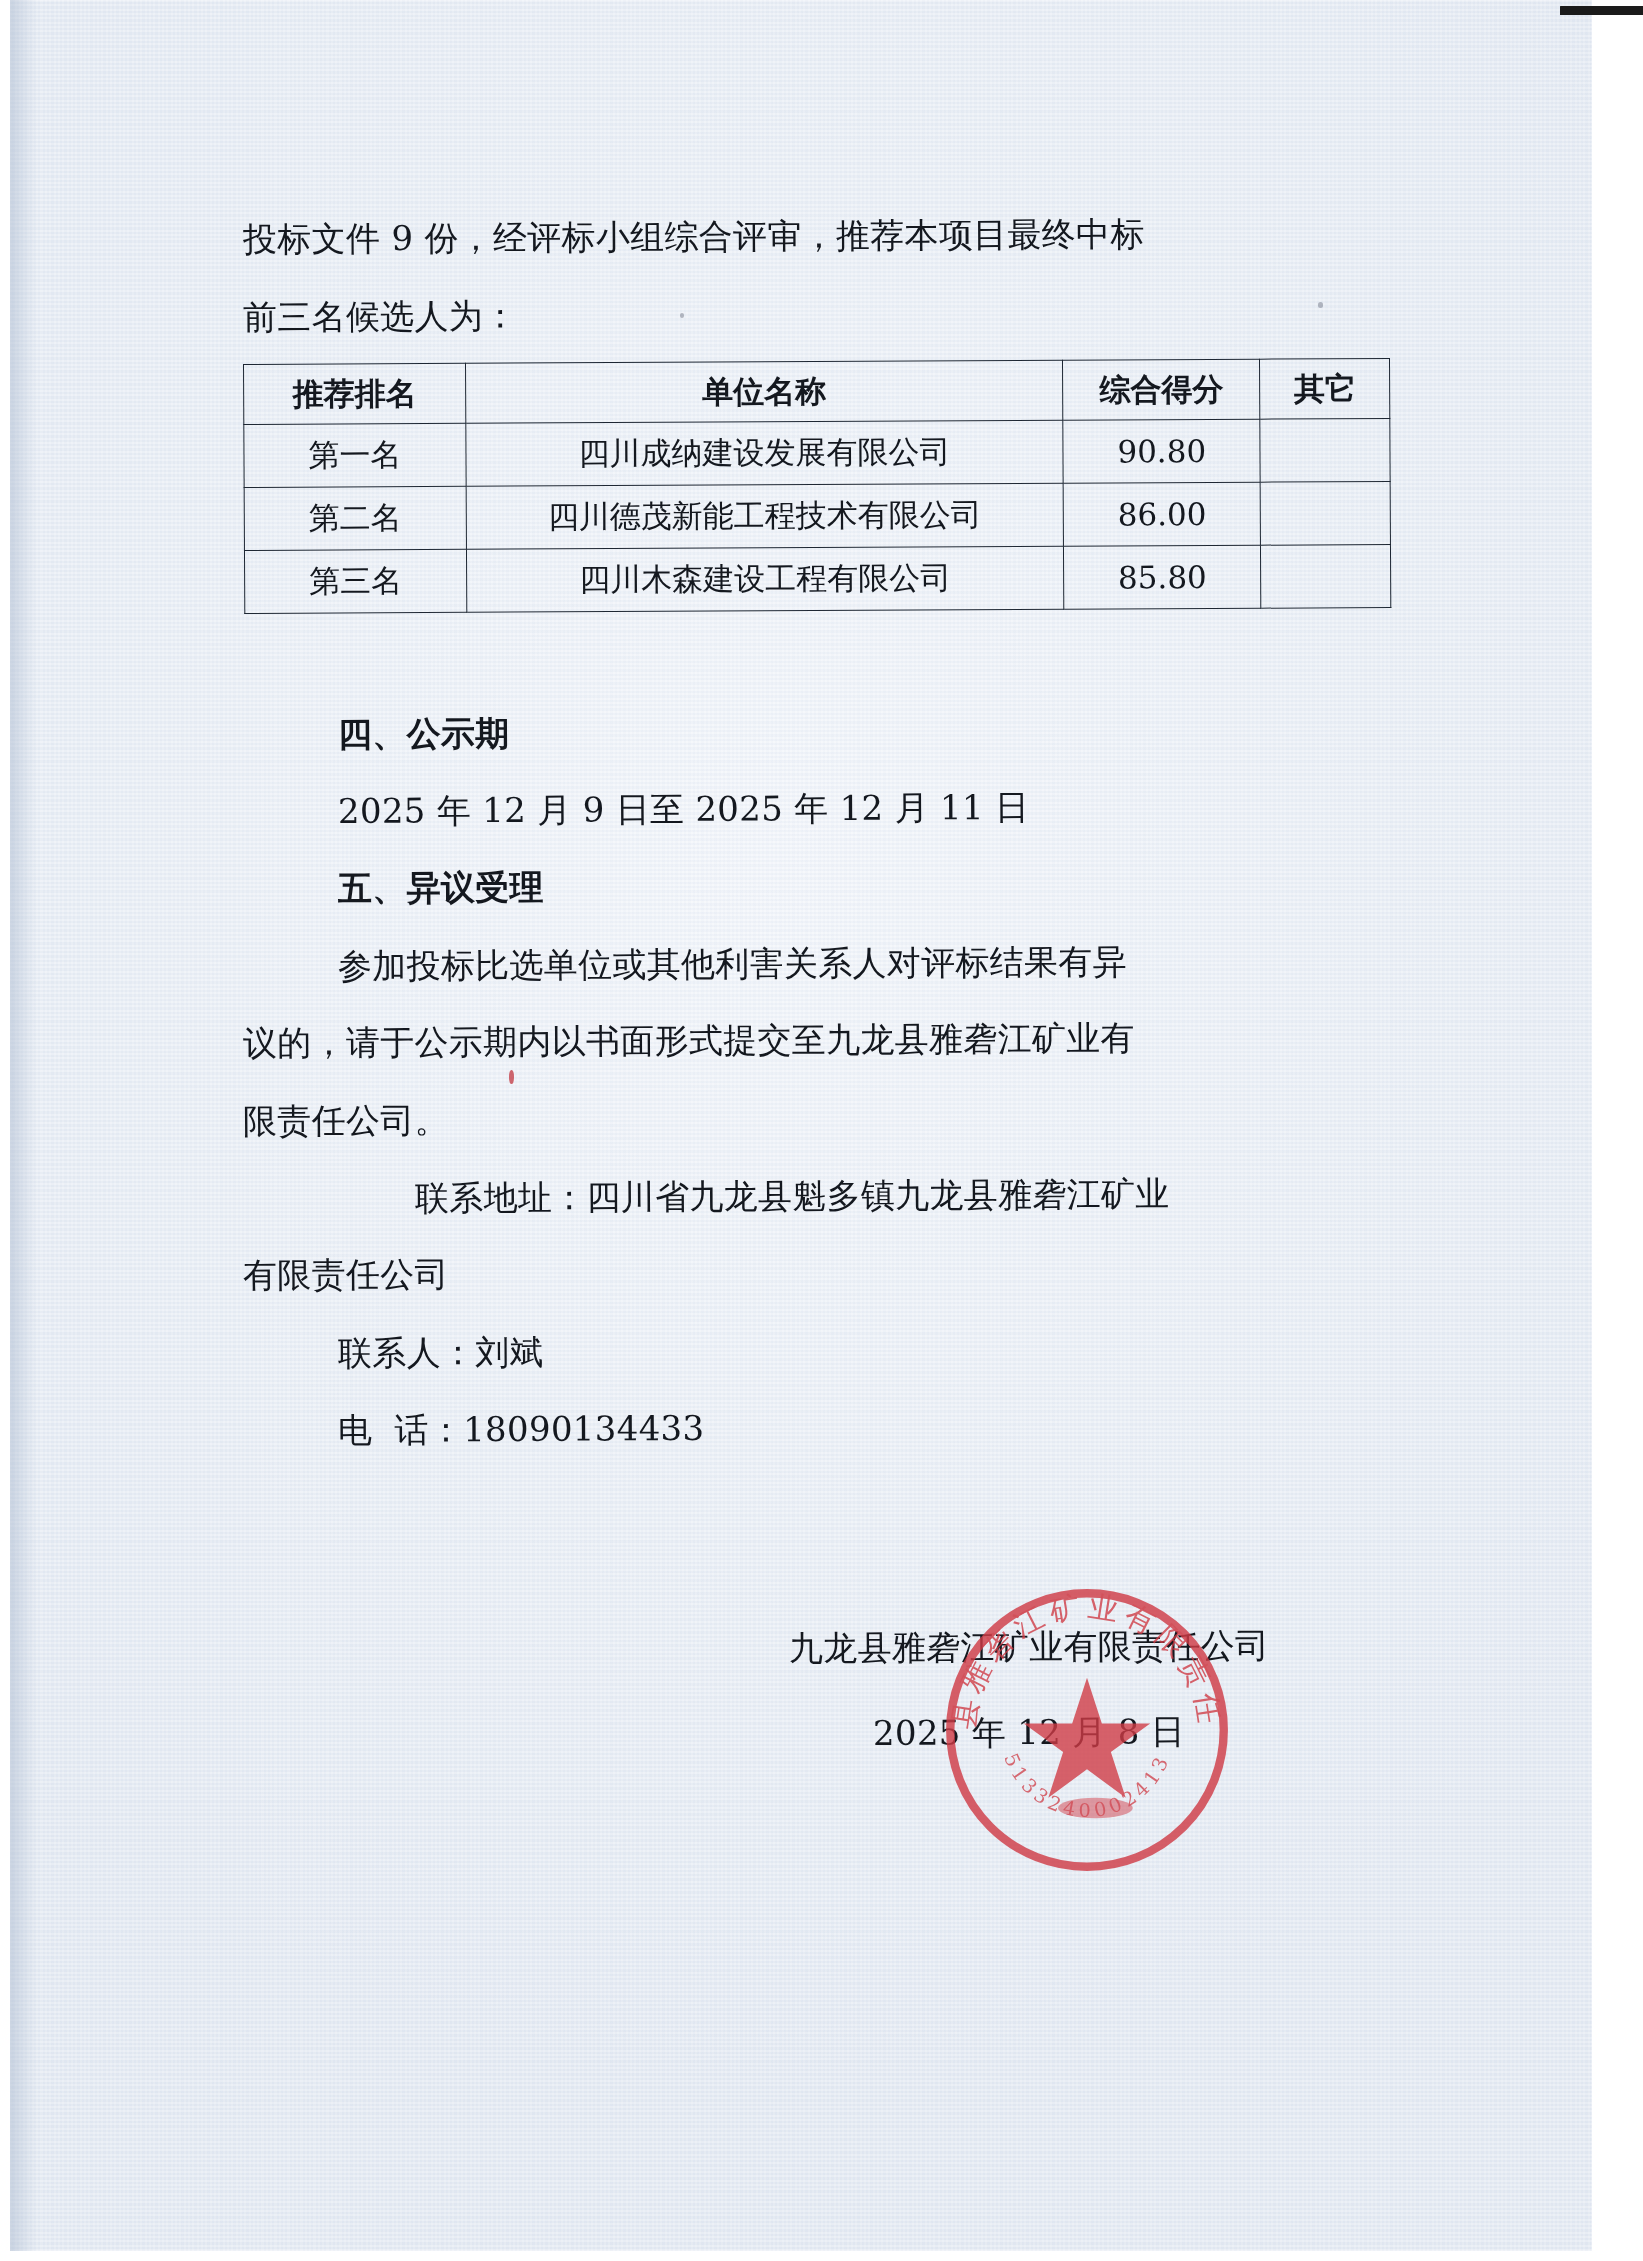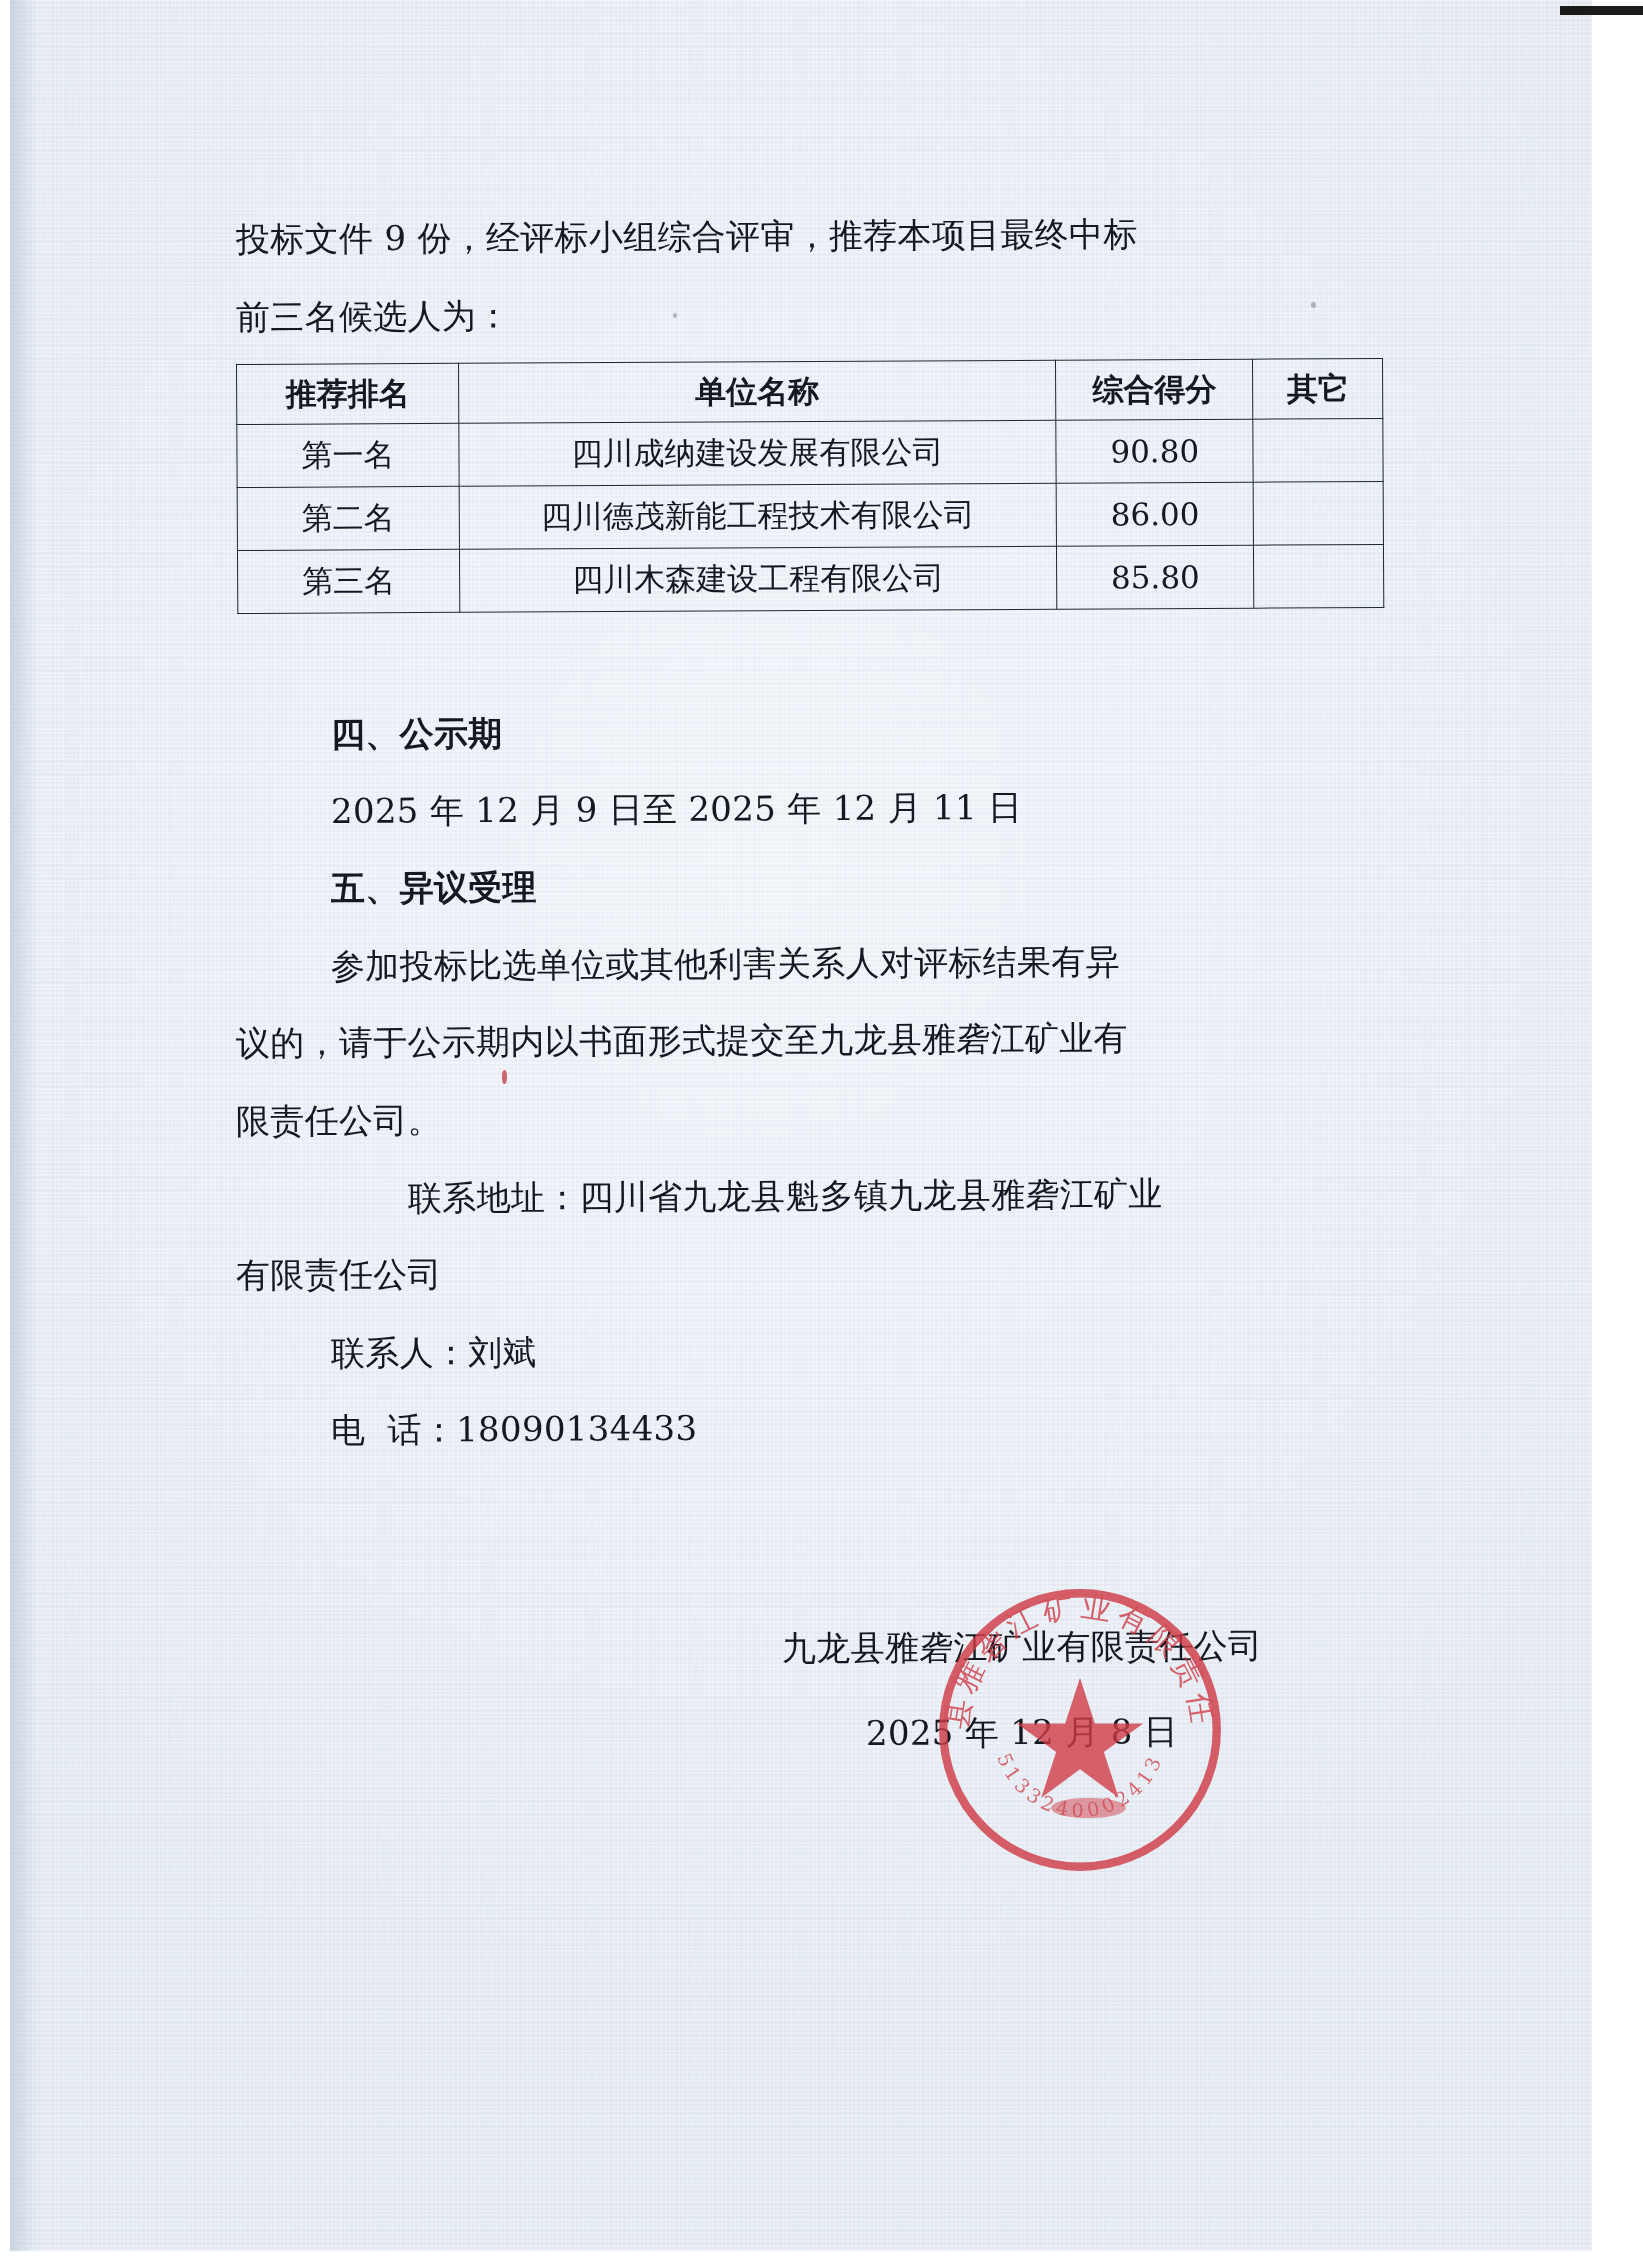--- a/index.html
+++ b/index.html
@@ -51,21 +51,21 @@
     top: 5.8px;
     width: 92px;
     height: 9.7px;
     background: #1b1b1b;
     border-radius: 0.6px;
   }
 
   
   .content {
     position: absolute;
-    left: 4px; top: 0;
+    left: 11px; top: 0;
     width: 100%;
     height: 100%;
   }
   .line {
     position: absolute;
     color: #14181f;
     white-space: pre;
     font-family: "DejaVu Serif", "Liberation Serif", serif;
     letter-spacing: 0.3px;
   }

